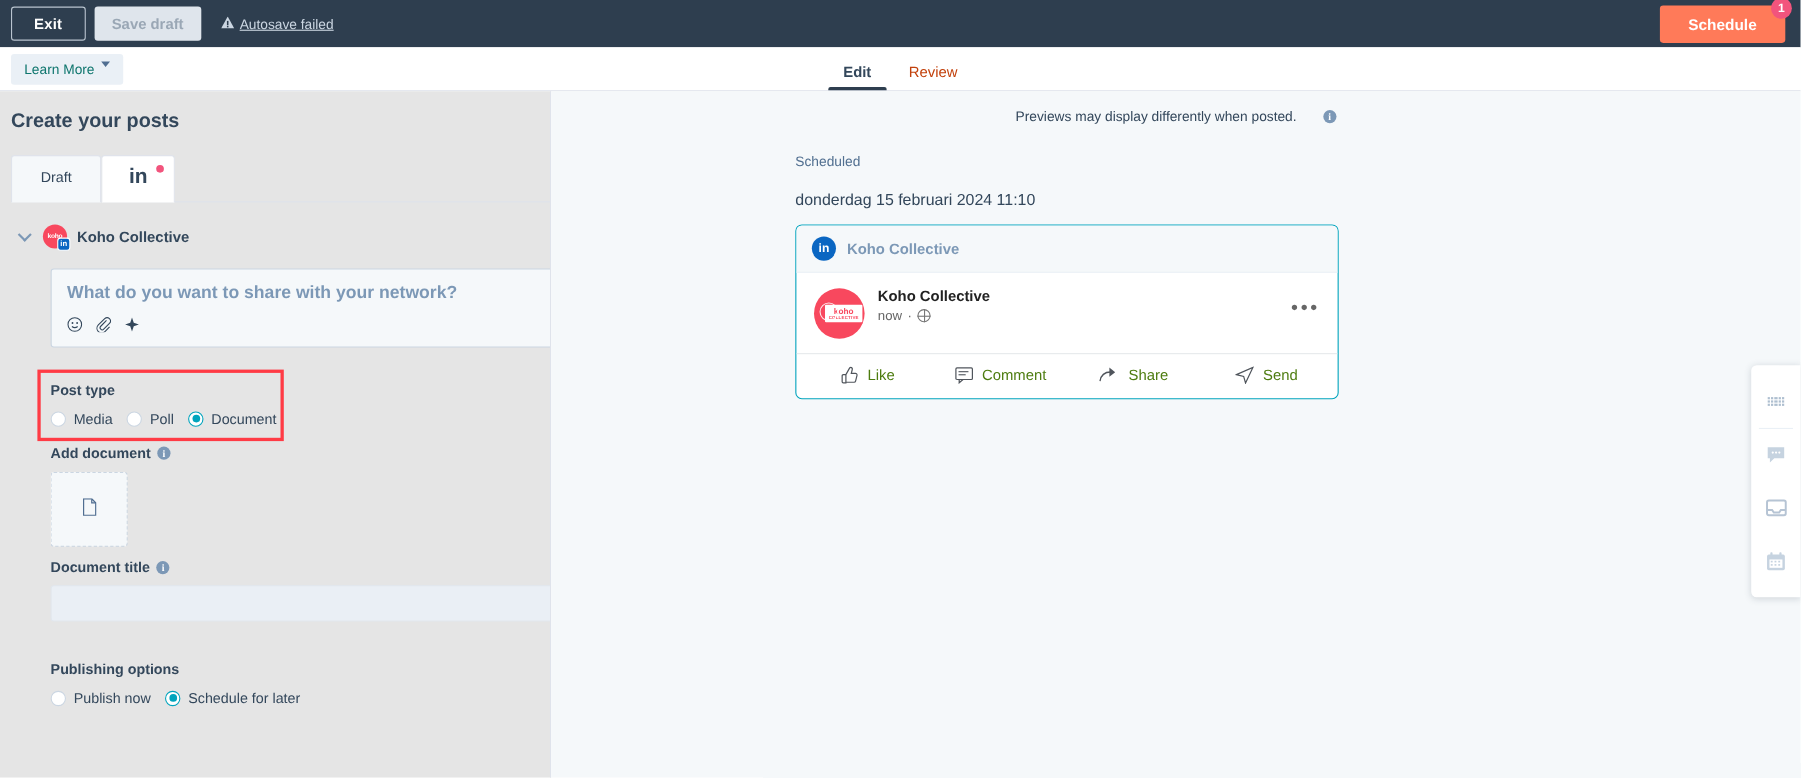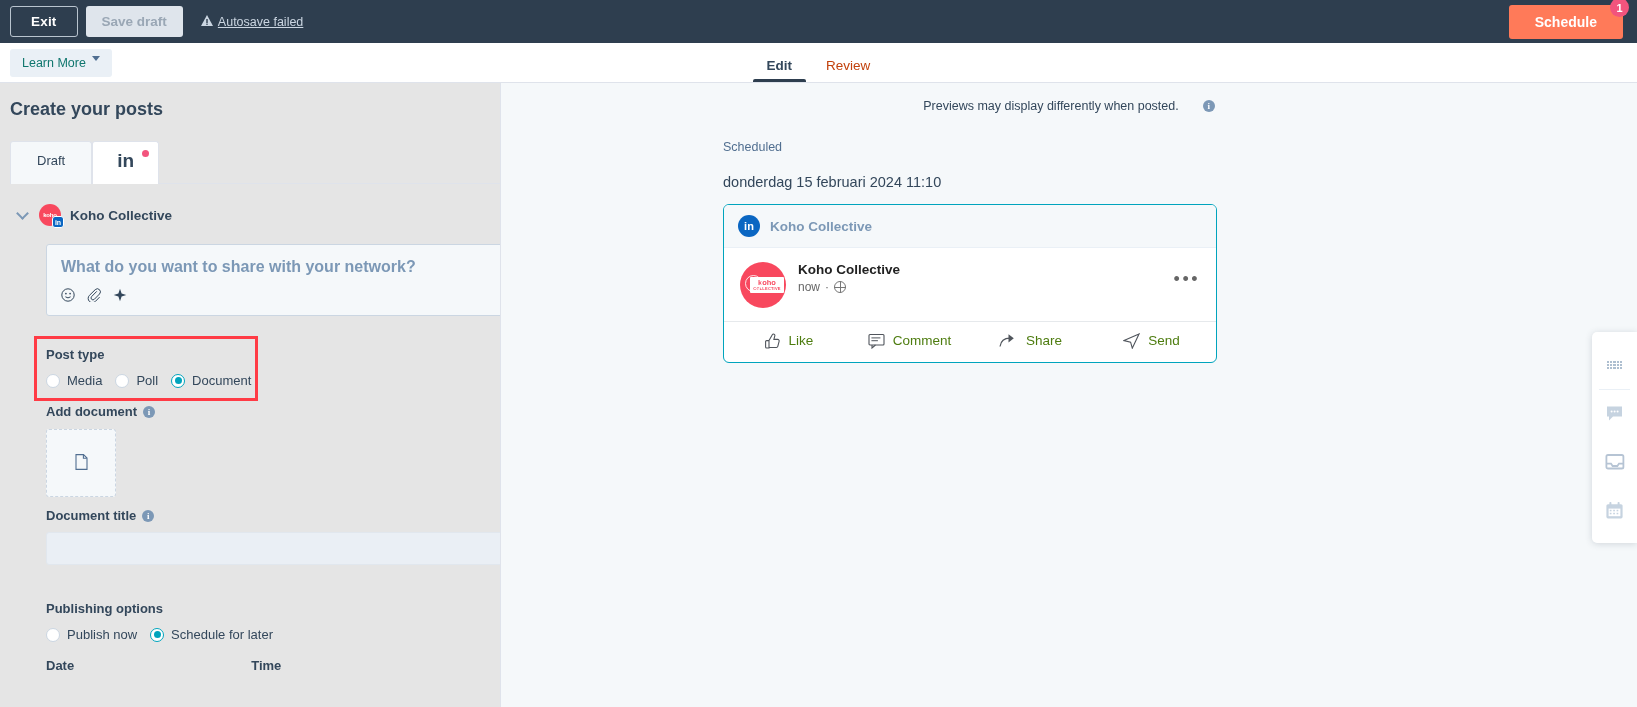--- a/index.html
+++ b/index.html
@@ -467,24 +467,20 @@
       <div class="radio-row">
         <label class="radio-opt">
           <span class="radio"></span>
           <span>Publish now</span>
         </label>
         <label class="radio-opt">
           <span class="radio checked"></span>
           <span>Schedule for later</span>
         </label>
       </div>
-      <div class="datetime-row">
-        <span>Date</span>
-        <span class="dt-time">Time</span>
-      </div>
     </div>
 
   </div>
 
   <div class="right-pane">
 
     <div class="preview-note">
       <span>Previews may display differently when posted.</span>
       <span class="info-i">i</span>
     </div>

